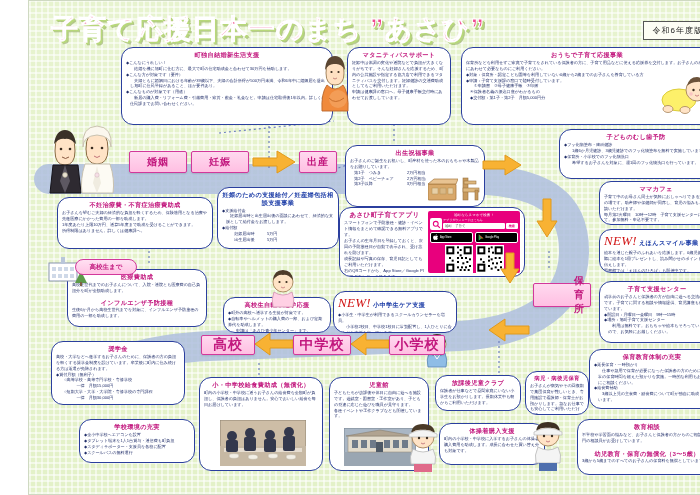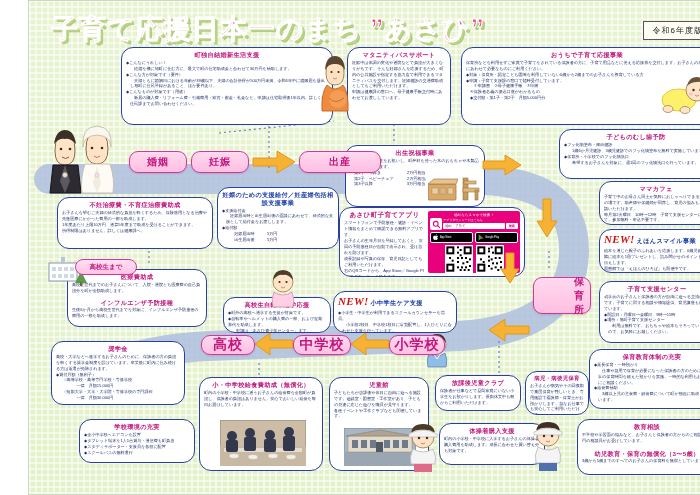--- a/index.html
+++ b/index.html
@@ -42,27 +42,27 @@
     margin:0 0 1px 0;text-align:center;
     font-size:6.2px;font-weight:bold;color:#c2187e;letter-spacing:.3px;
     line-height:1.25;
   }
   .card h4.blue{color:#1f3fa8;}
   .card p{
     margin:0;font-size:4.1px;line-height:1.45;color:#23306b;
     letter-spacing:0px;word-break:break-all;
   }
   .card p.ind{padding-left:4px;}
-  .newtag{color:#d01010;font-style:italic;font-weight:bold;font-size:11px;
+  .newtag{color:#d01010;font-style:italic;font-weight:normal;font-size:13px;
           font-family:"Liberation Serif",serif;margin-right:2px;}
   
   .chip{
     position:absolute;z-index:5;box-sizing:border-box;
     background:linear-gradient(#ffd9ef,#ffbfe2);
-    border:1.4px solid #d2389b;border-radius:9px;
+    border:1.4px solid #d2389b;border-radius:2px;
     color:#c2187e;font-weight:bold;font-size:10px;
     display:flex;align-items:center;justify-content:center;
     letter-spacing:1px;
     box-shadow:0 1px 2px rgba(0,0,0,.12);
   }
   .chip.small{font-size:14px;}
   
   .arrow{position:absolute;z-index:4;}
   
   .illu{position:absolute;z-index:4;}
@@ -233,21 +233,21 @@
     <p>保育所などを利用せずご家庭で子育てをされている保護者の方に、子育て用品などに使える応援券を交付します。お子さんの成長にあわせて必要なものにご利用ください。</p>
     <p>◆対象：保育所・認定こども園等を利用していない0歳から2歳までのお子さんを養育している方</p>
     <p>◆申請：子育て支援課の窓口で随時受付しています。</p>
     <p class="ind">　①申請書　②母子健康手帳　③印鑑</p>
     <p>　④保護者名義の振込口座がわかるもの</p>
     <p class="ind">◆交付額：第1子・第2子　月額5,000円分</p>
   </div>
 
   <div class="chip" style="left:100px;top:150px;width:58px;height:22px;">婚姻</div>
   <div class="chip" style="left:162px;top:150px;width:58px;height:22px;">妊娠</div>
-  <div class="chip" style="left:270px;top:150px;width:82px;height:22px;">出産</div>
+  <div class="chip" style="left:270px;top:150px;width:38px;height:22px;">出産</div>
 
   <svg class="arrow" style="left:222px;top:148px;width:46px;height:26px;">
     <path d="M2,9 L26,9 L26,2 L44,13 L26,24 L26,17 L2,17 Z" fill="#f8b233" stroke="#e09a1c" stroke-width="1"></path>
   </svg>
 
   <div class="card" style="left:530px;top:128px;width:154px;height:50px;">
     <h4>子どものむし歯予防</h4>
     <p>◆フッ化物塗布・歯科健診</p>
     <p class="ind">　1歳6か月児健診、3歳児健診でのフッ化物塗布を無料で実施しています。</p>
     <p>◆保育所・小学校でのフッ化物洗口</p>
@@ -426,21 +426,21 @@
   <svg class="arrow" style="left:458px;top:316px;width:44px;height:26px;">
     <path d="M42,9 L18,9 L18,2 L2,13 L18,24 L18,17 L42,17 Z" fill="#f8b233" stroke="#e09a1c" stroke-width="1"></path>
   </svg>
   <svg class="arrow" style="left:320px;top:330px;width:42px;height:26px;">
     <path d="M40,9 L17,9 L17,2 L2,13 L17,24 L17,17 L40,17 Z" fill="#f8b233" stroke="#e09a1c" stroke-width="1"></path>
   </svg>
   <svg class="arrow" style="left:224px;top:330px;width:42px;height:26px;">
     <path d="M40,9 L17,9 L17,2 L2,13 L17,24 L17,17 L40,17 Z" fill="#f8b233" stroke="#e09a1c" stroke-width="1"></path>
   </svg>
 
-  <div class="chip" style="left:504px;top:276px;width:58px;height:37px;padding-left:40px;">保育所</div>
+  <div class="chip" style="left:504px;top:282px;width:58px;height:24px;padding-left:40px;">保育所</div>
 
   <div class="card" style="left:570px;top:280px;width:116px;height:62px;">
     <h4>子育て支援センター</h4>
     <p>就学前のお子さんと保護者の方が自由に遊べる交流の場です。子育てに関する相談や情報提供、育児講座も行っています。</p>
     <p>◆開設日：月曜日〜金曜日　9時〜15時</p>
     <p>◆場所：旭町子育て支援センター</p>
     <p class="ind">　利用は無料です。おもちゃや絵本もそろっていますので、お気軽にお越しください。</p>
   </div>
 
   <div class="card" style="left:560px;top:348px;width:126px;height:60px;">

